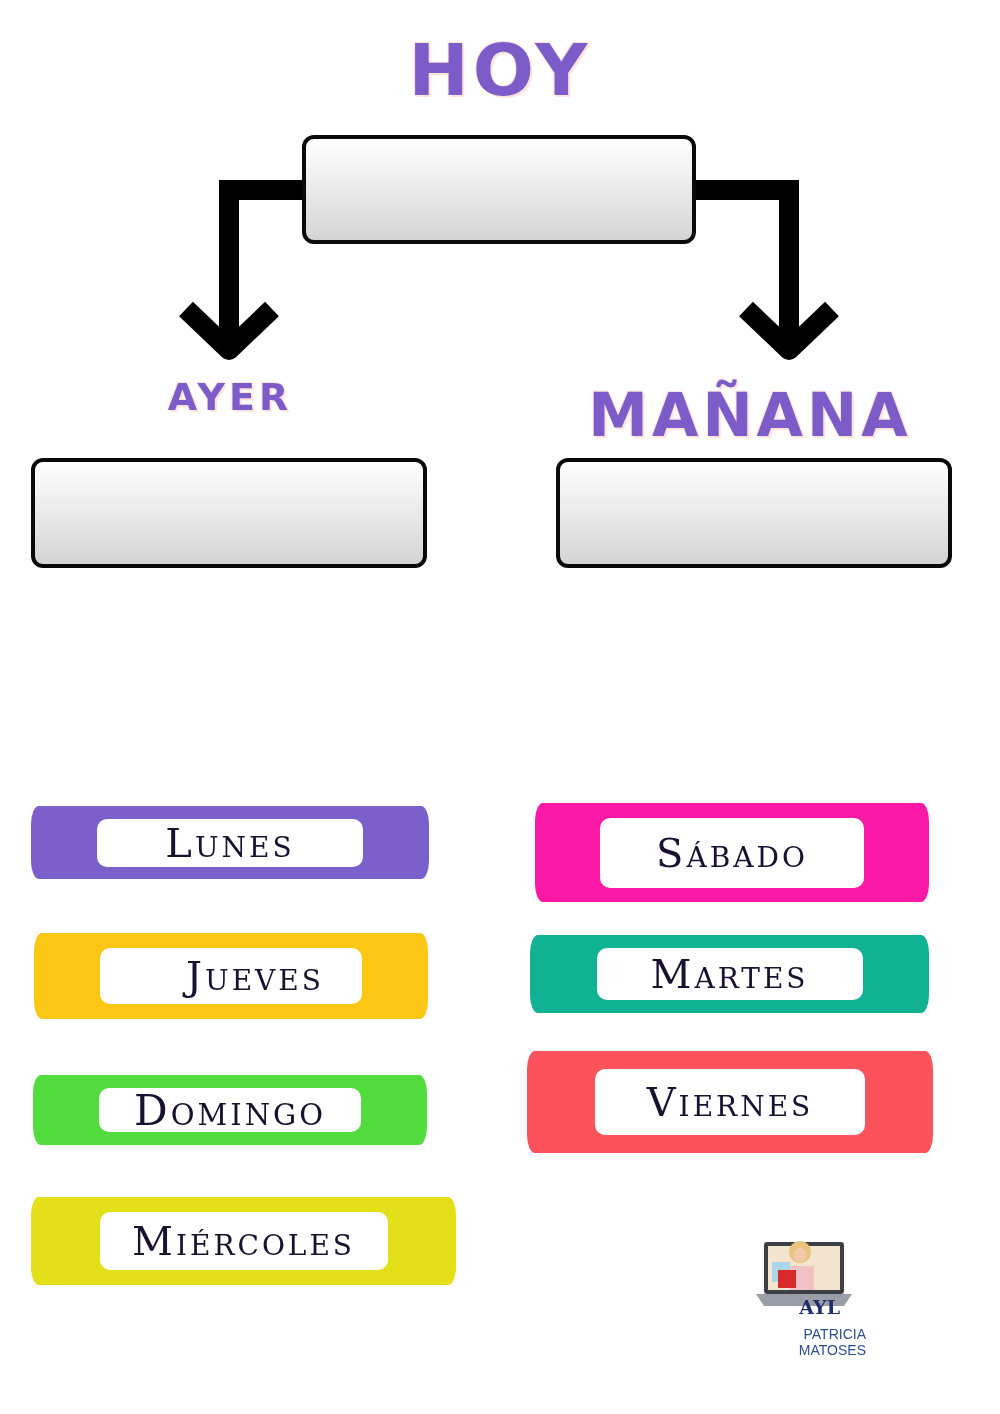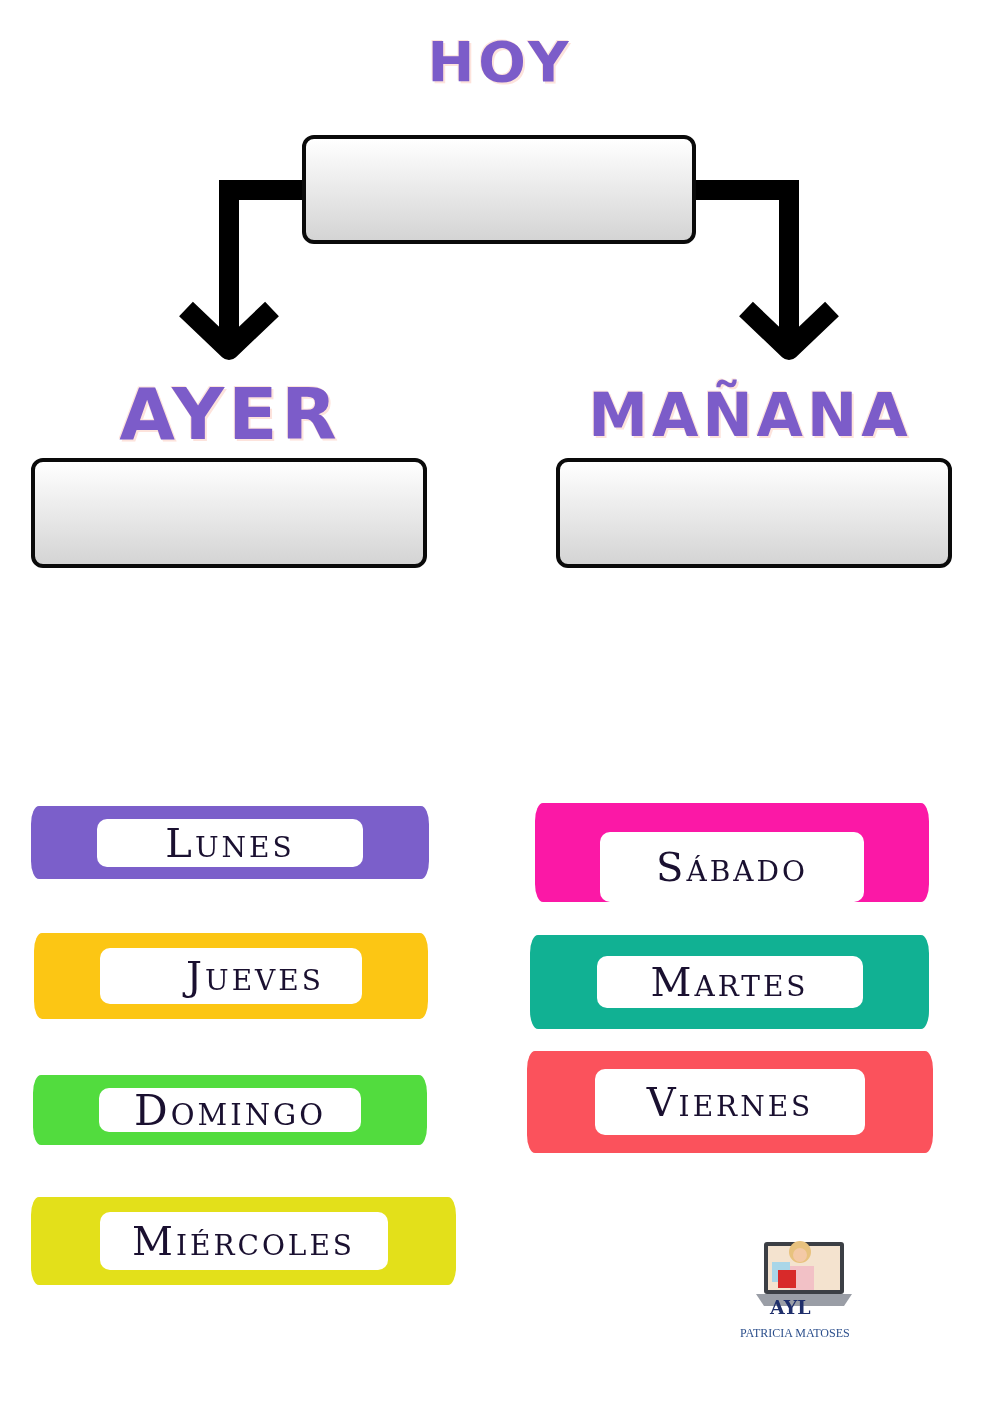--- a/index.html
+++ b/index.html
@@ -17,44 +17,44 @@
   .day-card {
     position:absolute; box-sizing:border-box; display:flex; align-items:center; justify-content:center;
     border-radius:8px/18px;
   }
   .day-label {
     background:#ffffff; border-radius:10px; display:flex; align-items:center; justify-content:center;
     color:#1a1030; font-family:"DejaVu Serif", serif; letter-spacing:3px; font-variant:small-caps;
     box-sizing:border-box;
   }
   .logo { position:absolute; left:752px; top:1226px; width:104px; height:120px; }
-  .logo-name { position:absolute; left:740px; top:1326px; width:126px; text-align:left;
-    font-family:Liberation Serif, serif; font-size:12px; color:#2c4f8c; }
-  .logo-ayl { position:absolute; left:770px; top:1296px; width:70px; text-align:left;
+  .logo-name { position:absolute; left:740px; top:1326px; width:126px; text-align:right;
+    font-family:Liberation Sans, sans-serif; font-size:14px; color:#2c4f8c; }
+  .logo-ayl { position:absolute; left:770px; top:1296px; width:70px; text-align:right;
     font-family:"DejaVu Serif", serif; font-weight:bold; font-size:19px; color:#1f2f6b; }
 </style>
 </head>
 <body>
 
 <svg class="arrows" width="1000" height="420">
   <g fill="none" stroke="#000" stroke-width="20" stroke-linejoin="miter">
     <polyline points="305,190 229,190 229,348"></polyline>
     <polyline points="695,190 789,190 789,348"></polyline>
   </g>
   <g fill="none" stroke="#000" stroke-width="20" stroke-linecap="butt" stroke-linejoin="round">
     <polyline points="186,309 229,350 272,309"></polyline>
     <polyline points="746,309 789,350 832,309"></polyline>
   </g>
 </svg>
 
-<div class="title" style="left:380px; top:34px; width:240px; font-size:56px;">HOY</div>
+<div class="title" style="left:380px; top:34px; width:240px; font-size:72px;">HOY</div>
 
 <div class="answer-box" style="left:302px; top:135px; width:394px; height:109px;"></div>
 
-<div class="title" style="left:110px; top:378px; width:240px; font-size:72px;">AYER</div>
+<div class="title" style="left:110px; top:378px; width:240px; font-size:38px;">AYER</div>
 
 <div class="title" style="left:570px; top:378px; width:360px; font-size:60px;margin-top:7px;">MAÑANA</div>
 
 <div class="answer-box" style="left:31px; top:458px; width:396px; height:110px;"></div>
 
 <div class="answer-box" style="left:556px; top:458px; width:396px; height:110px;"></div>
 
 <div class="day-card" style="left:31px; top:806px; width:398px; height:73px; background:#7b5fca;">
   <div class="day-label" style="width:266px; height:48px; font-size:40px;">Lunes</div>
 </div>
@@ -64,25 +64,25 @@
 </div>
 
 <div class="day-card" style="left:33px; top:1075px; width:394px; height:70px; background:#52dc3e;">
   <div class="day-label" style="width:262px; height:44px; font-size:42px;">Domingo</div>
 </div>
 
 <div class="day-card" style="left:31px; top:1197px; width:425px; height:88px; background:#e3e01a;">
   <div class="day-label" style="width:288px; height:58px; font-size:40px;">Miércoles</div>
 </div>
 
-<div class="day-card" style="left:535px; top:803px; width:394px; height:99px; background:#fb18a6;align-items:flex-end;">
+<div class="day-card" style="left:535px; top:803px; width:394px; height:99px; background:#fb18a6;">
   <div class="day-label" style="width:264px; height:70px; font-size:40px;">Sábado</div>
 </div>
 
-<div class="day-card" style="left:530px; top:935px; width:399px; height:94px; background:#11b193;">
+<div class="day-card" style="left:530px; top:935px; width:399px; height:78px; background:#11b193;">
   <div class="day-label" style="width:266px; height:52px; font-size:40px;">Martes</div>
 </div>
 
 <div class="day-card" style="left:527px; top:1051px; width:406px; height:102px; background:#fb525c;align-items:center;">
   <div class="day-label" style="width:270px; height:66px; font-size:40px;">Viernes</div>
 </div>
 
 <div class="logo">
   <svg width="104" height="80">
     <rect x="12" y="16" width="80" height="52" rx="3" fill="#3c3f45"></rect>

